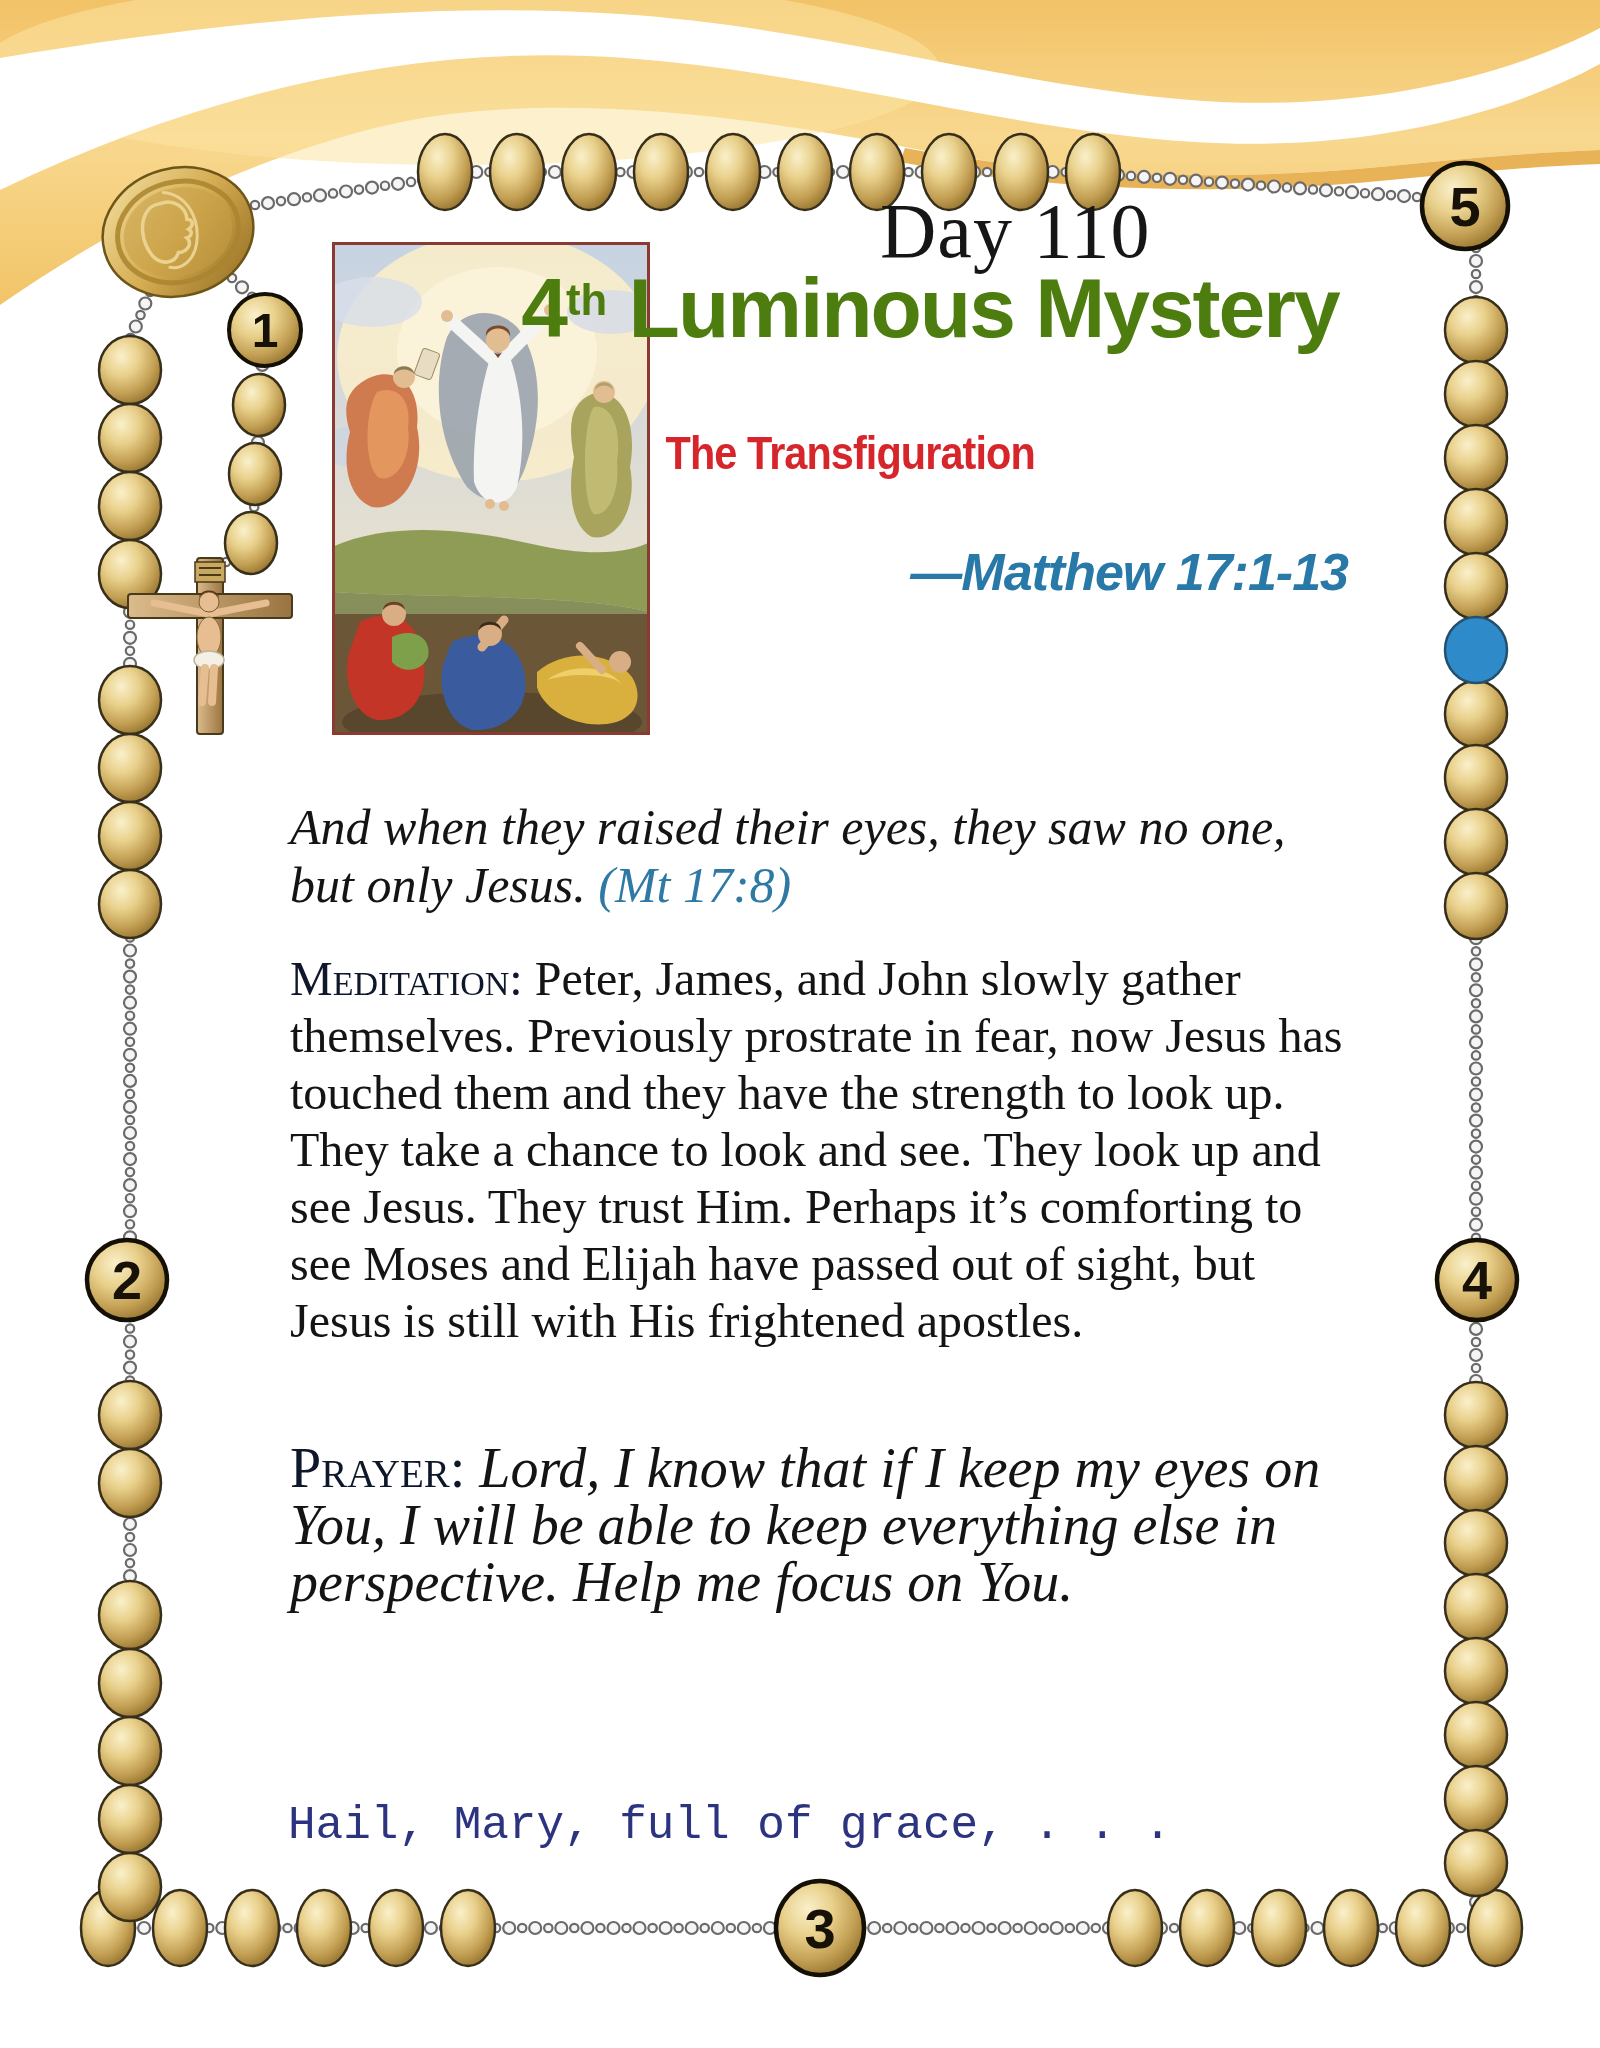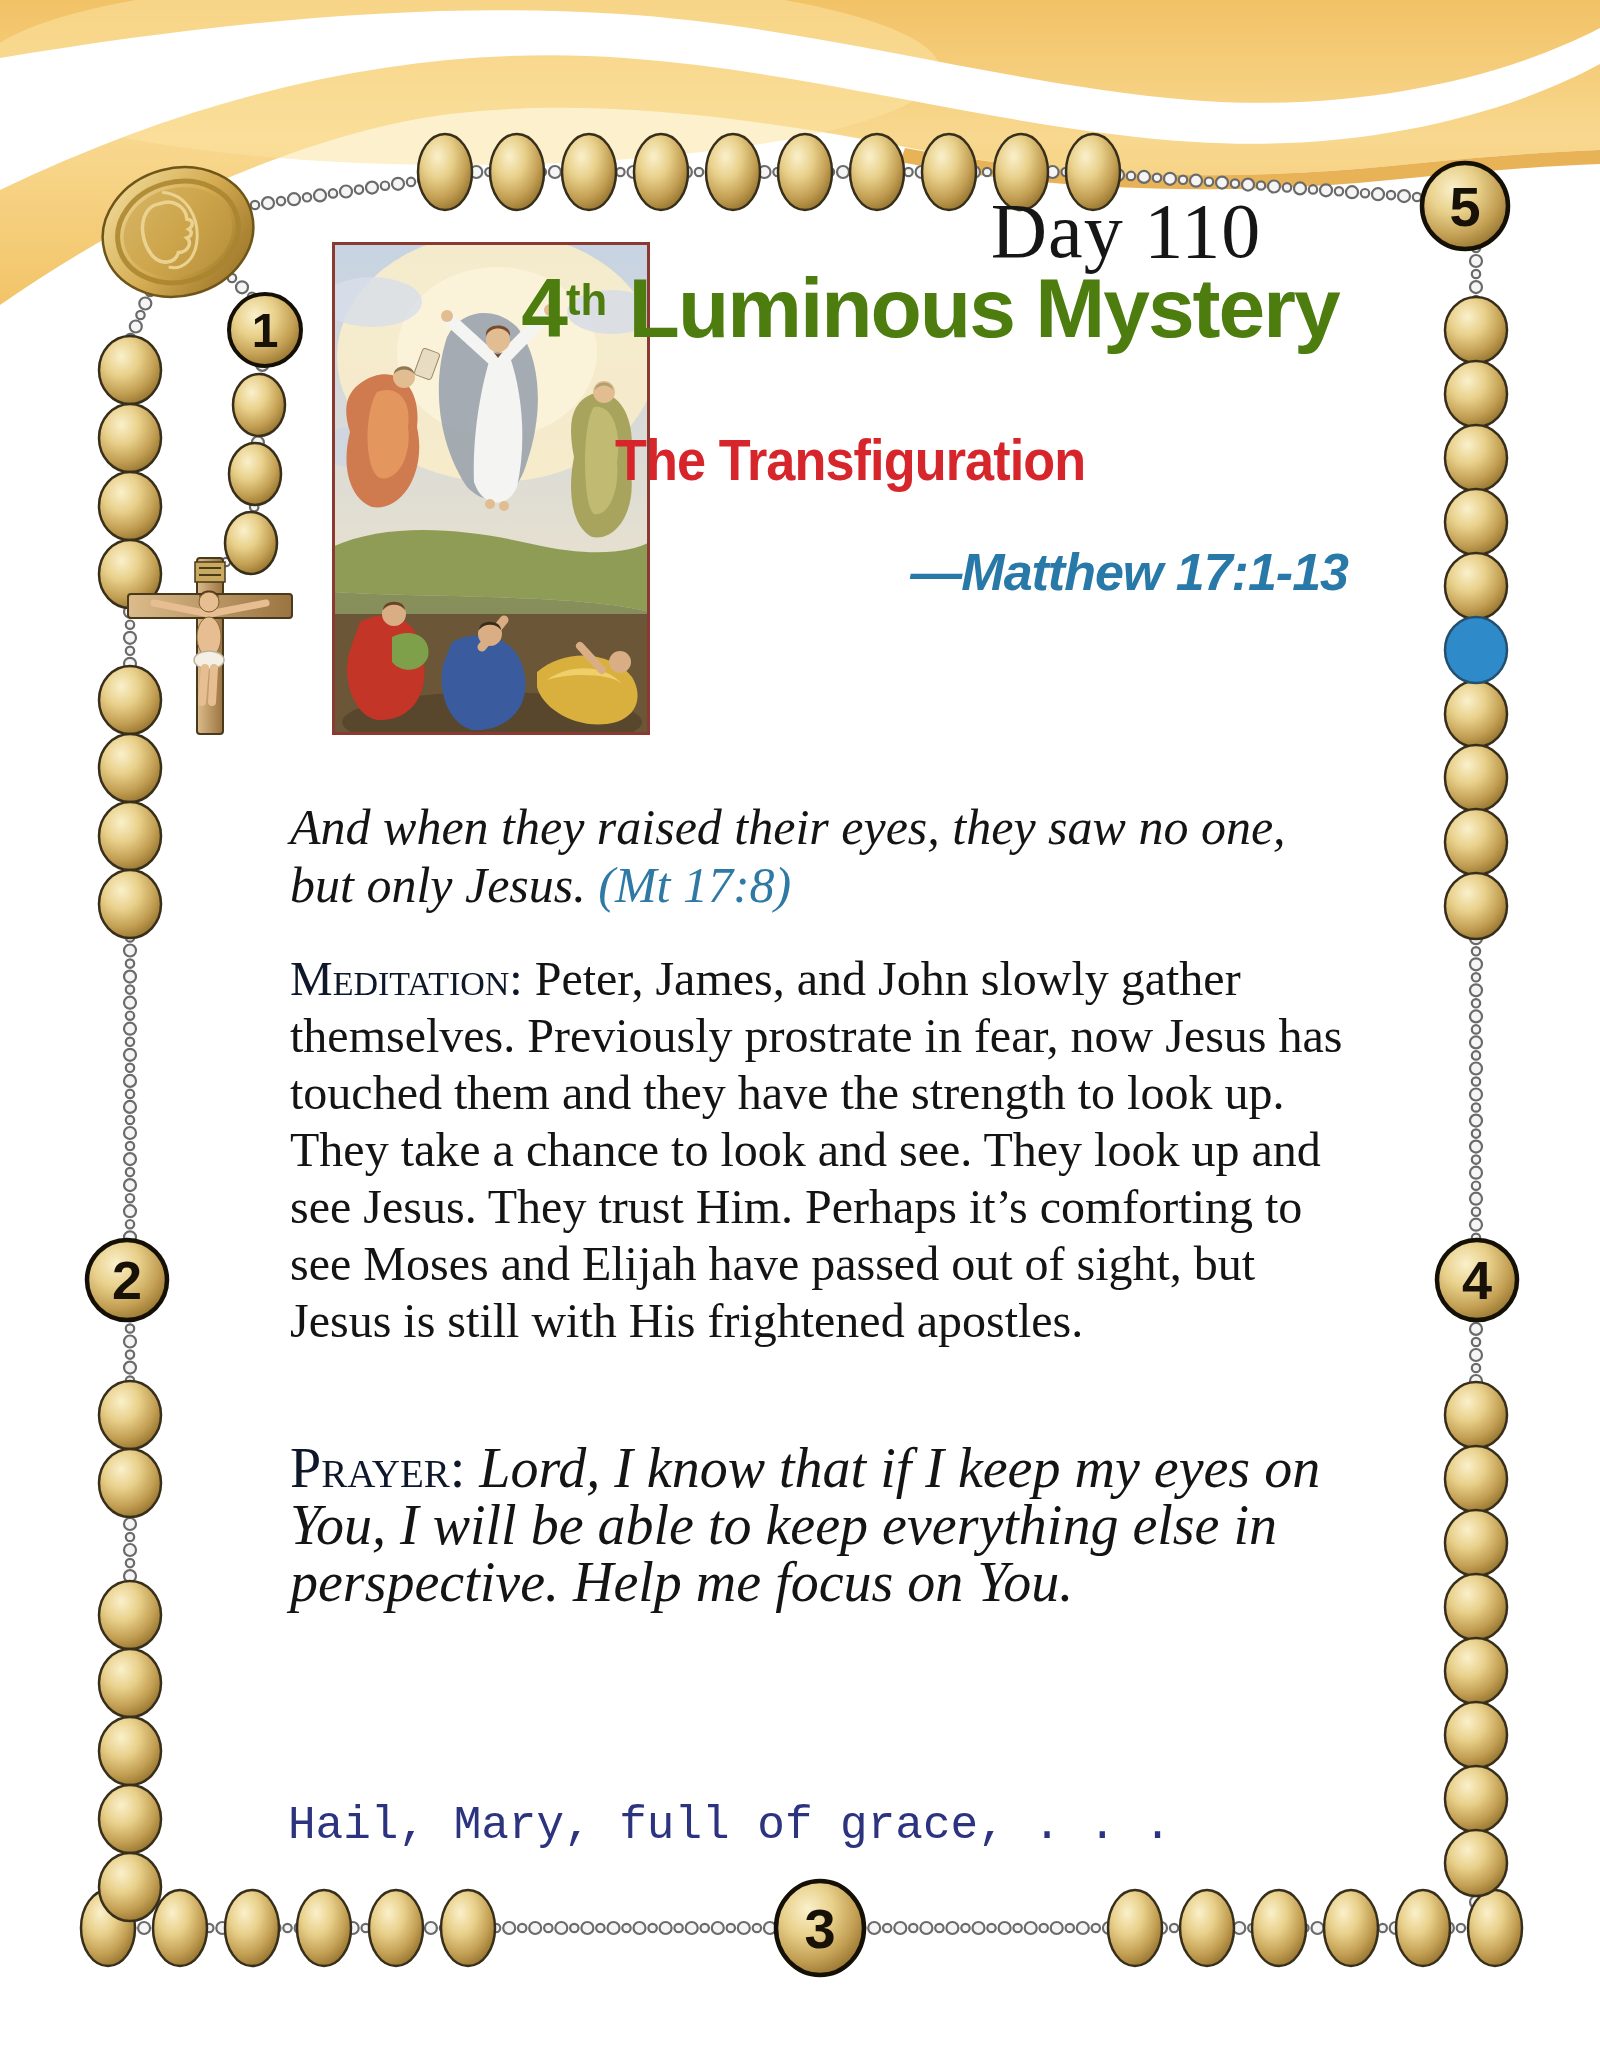--- a/index.html
+++ b/index.html
@@ -6,33 +6,33 @@
   .page {
     position:relative; width:1600px; height:2048px;
     background:#ffffff; overflow:hidden;
     font-family:"Liberation Serif", serif;
   }
   .layer { position:absolute; left:0; top:0; }
   svg { display:block; }
 
   .day-label{
     position:absolute; top:186px; left:880px; width:492px;
-    text-align:center; font-size:78px; color:#161616; letter-spacing:1px;
+    text-align:left; font-size:78px; color:#161616; letter-spacing:1px;
   }
   .title1{
     position:absolute; top:260px; left:430px; width:1000px;
     text-align:center; font-family:Liberation Sans, sans-serif;
     font-weight:bold; font-size:84px; color:#4d7c0f; letter-spacing:-2px;
     white-space:nowrap;
   }
   .title1 sup{ font-size:0.52em; vertical-align:0.5em; letter-spacing:0; }
   .title2{
     position:absolute; top:426px; left:540px; width:620px;
     text-align:center; font-family:"Liberation Sans", sans-serif;
-    font-weight:bold; font-size:58px; color:#D6252B; letter-spacing:-1px;
+    font-weight:bold; font-size:46px; color:#D6252B; letter-spacing:-1px;
     white-space:nowrap;
   }
   .squeeze{ display:inline-block; transform:scaleX(0.9); transform-origin:center; }
   .scripture-ref{
     position:absolute; top:514px; left:700px; width:648px;
     text-align:right; font-family:"Liberation Sans", sans-serif;
     font-weight:bold; font-style:italic; font-size:52px; color:#2878A8;
     letter-spacing:-1px;
     margin-top:28px;
   }

